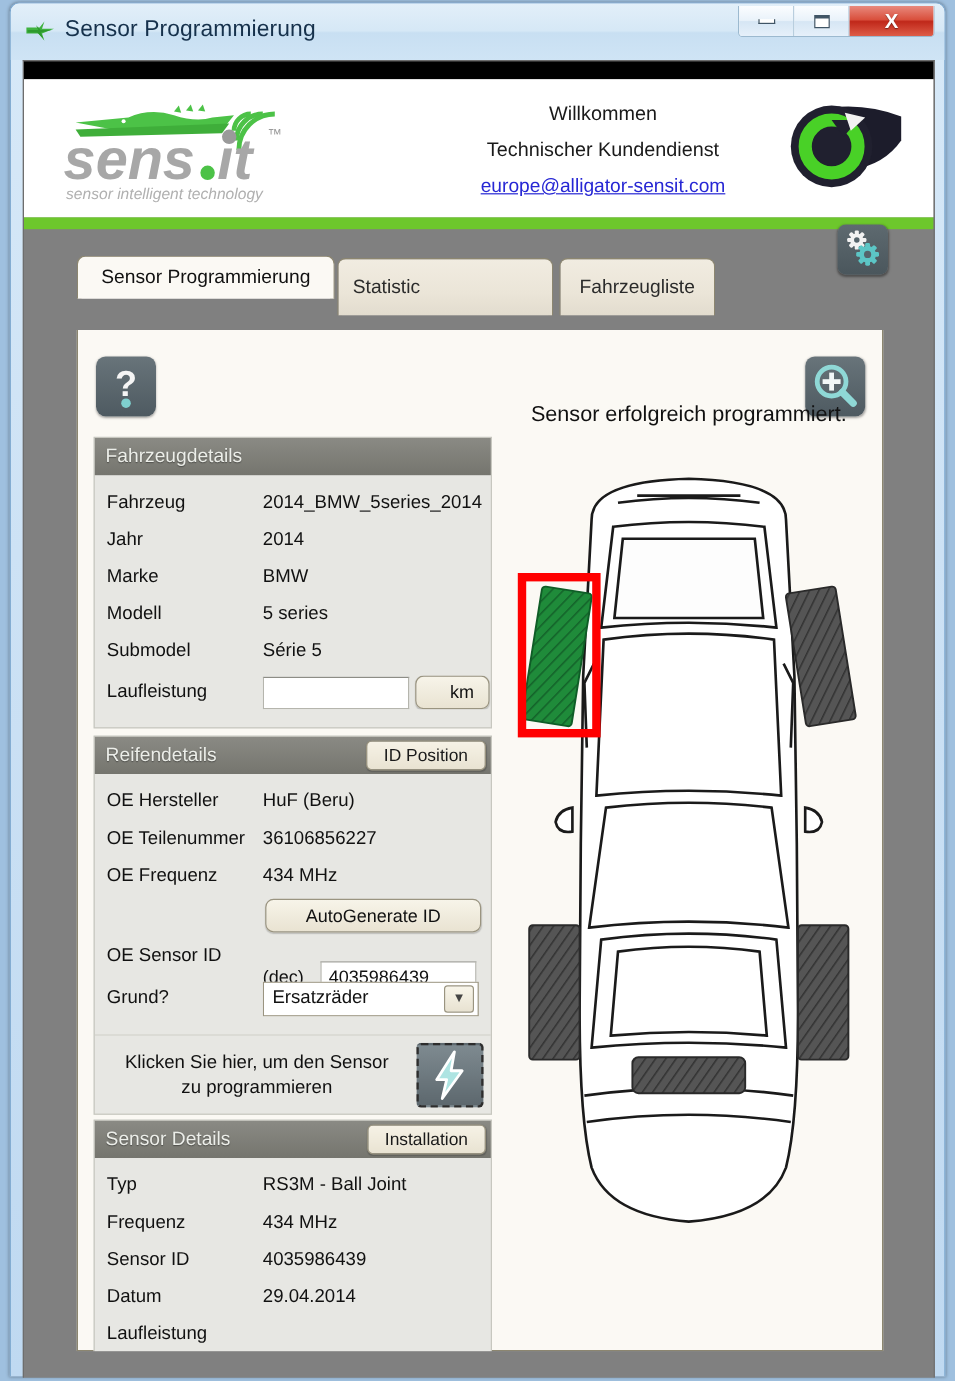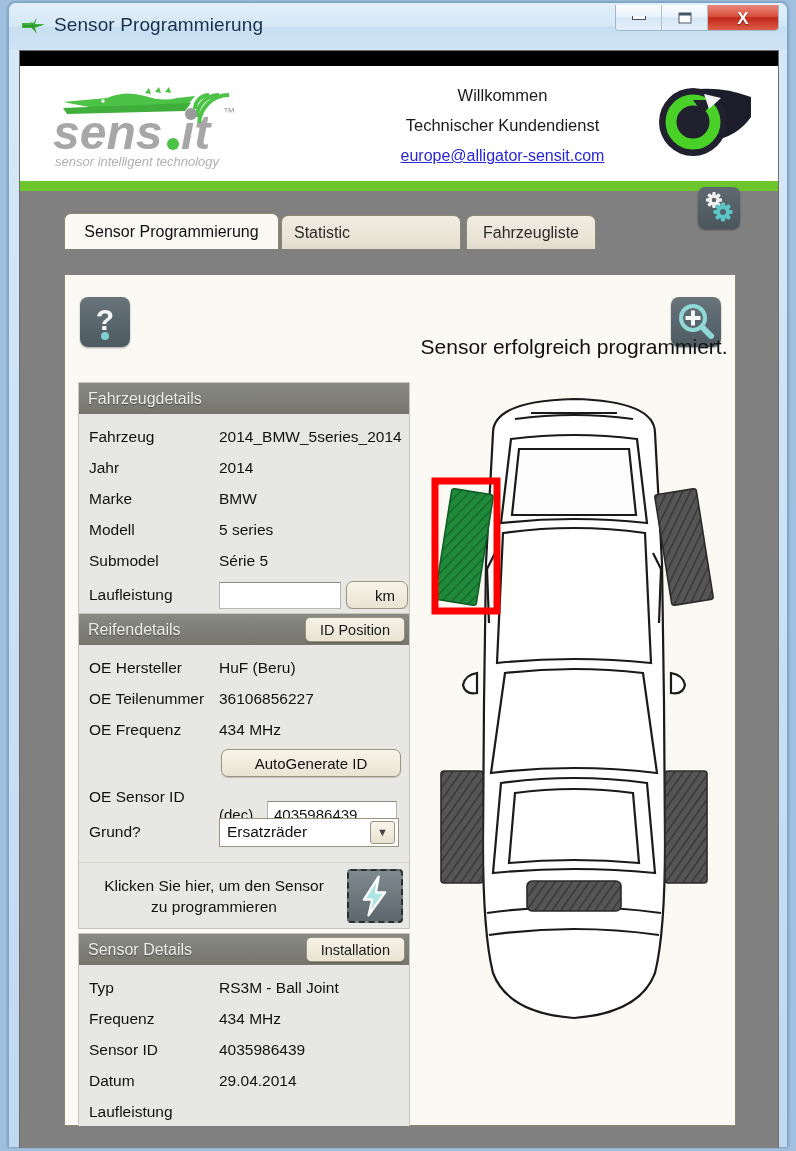--- a/index.html
+++ b/index.html
@@ -92,21 +92,21 @@
   .tab {
     position: absolute; top: 0; height: 36px;
     border: 1px solid #8c8670; border-bottom: none;
     border-radius: 7px 7px 0 0;
     display: flex; align-items: center; justify-content: center;
     font-size: 16px; color: #111; cursor: pointer;
     padding: 0 12px; white-space: nowrap;
   }
   .tab.inactive {
     background: linear-gradient(to bottom,#f1ece1 0%,#ebe5d8 60%,#e2dcce 100%);
-    color: #2b2b2b; top: 2px; height: 34px;
+    color: #2b2b2b; top: 2px; height: 48px;
   }
   .tab.active {
     background: #fbf9f4; z-index: 5;
   }
   #tab-sensor { left: 44px; width: 215px; }
   #tab-statistic { left: 261px; width: 180px; }
   #tab-fahrzeug { left: 446px; width: 130px; }
 
   #gear-button {
     position: absolute; right: 38px; top: -26px;
@@ -166,21 +166,21 @@
   }
 
   .rows { padding: 7px 0 10px 0; }
   .row {
     display: flex; align-items: center; height: 31px;
     padding: 0 0 0 10px; font-size: 15.5px; color: #111;
   }
   .row .lbl { width: 130px; flex: none; }
   .row .val { flex: 1; white-space: nowrap; overflow: hidden; }
 
-  #panel-vehicle { top: 107px; }
+  #panel-vehicle { top: 89px; }
   #panel-tire    { top: 338px; }
   #panel-sensor  { top: 658px; }
 
   .txtinput {
     height: 27px; background: #fff;
     border: 1px solid #b5b5ad; border-top-color: #8d8d86;
     font-size: 15px; color: #111;
     display: flex; align-items: center; padding: 0 6px;
   }
   .pillbtn {
@@ -235,21 +235,21 @@
     cursor: pointer;
   }
 
   
   #car-area {
     position: absolute; left: 350px; top: 60px;
     width: 318px; height: 790px;
   }
   #car-status {
     position: absolute; left: 0; top: 0; width: 100%;
-    text-align: center; font-size: 21px; color: #111;
+    text-align: center; font-size: 18px; color: #111;
   }
   #car-svg { position: absolute; left: 0; top: 38px; }
 
   #footer-strip {
     position: absolute; left: 0; bottom: 0; width: 100%; height: 22px;
     background: #808080;
   }
 </style>
 </head>
 <body>

